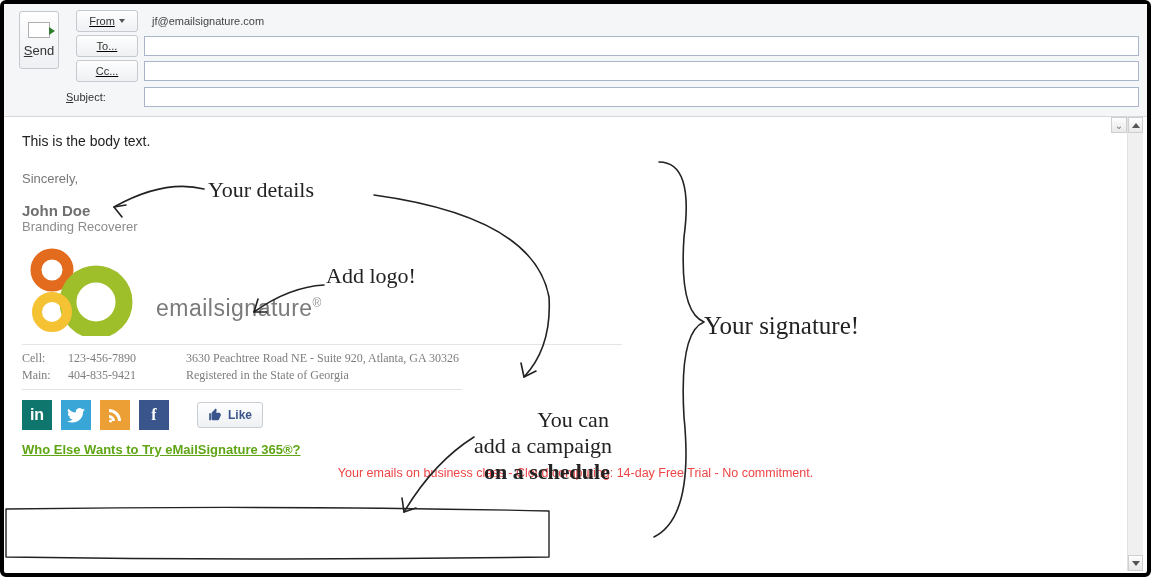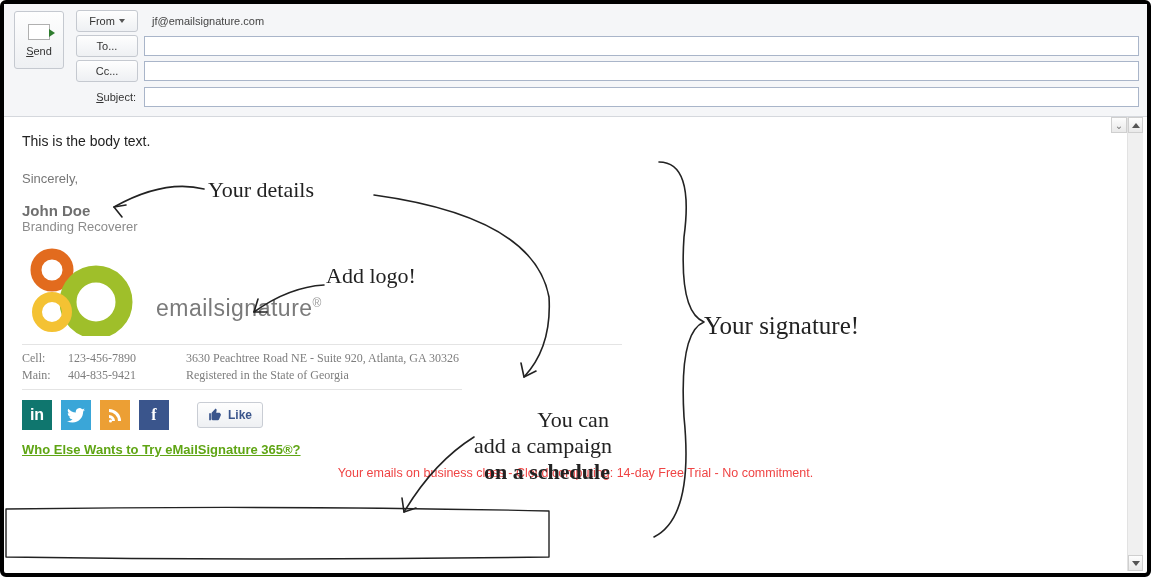--- a/index.html
+++ b/index.html
@@ -29,46 +29,47 @@
     align-items: center;
     margin-bottom: 3px;
   }
   .sendcol {
     width: 54px;
     display: flex;
     flex-direction: column;
     align-items: center;
   }
   .send-btn {
-    width: 50px; height: 58px;
+    width: 40px; height: 58px;
     border: 1px solid #c5c9d0;
     background: linear-gradient(#fefefe,#eef0f3);
     border-radius: 3px;
     display: flex; flex-direction: column; align-items: center; justify-content: center;
-    font-size: 11px; color: #333;
+    font-size: 13px; color: #333;
     cursor: pointer;
     margin-top: 1px;
   }
   .send-icon {
     width: 22px; height: 16px; border: 1px solid #b0b0b0; background: #fff;
     position: relative; margin-bottom: 5px;
   }
   .send-icon::after {
     content: ""; position: absolute; right: -6px; top: 4px;
     width: 0; height: 0;
     border-left: 6px solid #2e7c2e;
     border-top: 4px solid transparent;
     border-bottom: 4px solid transparent;
   }
   .send-label .u { text-decoration: underline; }
   .labelcol {
     width: 78px;
     display: flex;
     justify-content: flex-end;
     padding-right: 6px;
+    text-decoration: underline;
   }
   .hdr-btn {
     min-width: 62px;
     height: 22px;
     border: 1px solid #c5c9d0;
     background: linear-gradient(#fefefe,#eef0f3);
     border-radius: 3px;
     font-size: 11px;
     color: #333;
     display: inline-flex; align-items: center; justify-content: center;
@@ -89,21 +90,20 @@
   .hdr-input {
     flex: 1;
     height: 20px;
     border: 1px solid #a9b5c9;
     background: #fff;
     font-size: 11px;
     padding: 0 4px;
   }
   .subject-label {
     width: 78px;
-    text-align: right;
     font-size: 11px;
     color: #333;
     padding-right: 8px;
   }
   .compose-grid {
     display: flex;
   }
   .fields {
     flex: 1;
     display: flex;

